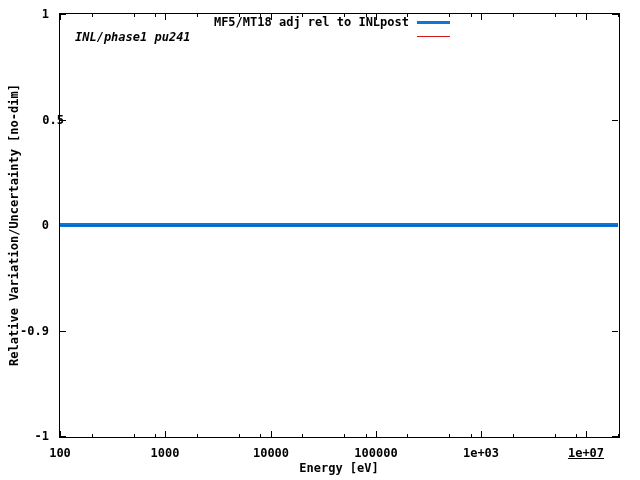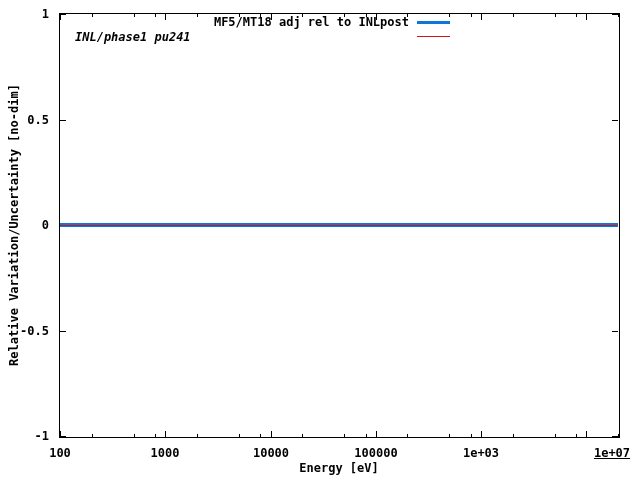--- a/index.html
+++ b/index.html
@@ -87,21 +87,21 @@
       <div class="tick" style="left: 271px; top: 14px; width: 1px; height: 6px;"></div>
       <div class="x-tick-label" style="left: 271px;">10000</div>
       <div class="tick" style="left: 376px; top: 431px; width: 1px; height: 6px;"></div>
       <div class="tick" style="left: 376px; top: 14px; width: 1px; height: 6px;"></div>
       <div class="x-tick-label" style="left: 376px;">100000</div>
       <div class="tick" style="left: 481px; top: 431px; width: 1px; height: 6px;"></div>
       <div class="tick" style="left: 481px; top: 14px; width: 1px; height: 6px;"></div>
       <div class="x-tick-label" style="left: 481px;">1e+03</div>
       <div class="tick" style="left: 586px; top: 431px; width: 1px; height: 6px;"></div>
       <div class="tick" style="left: 586px; top: 14px; width: 1px; height: 6px;"></div>
-      <div class="x-tick-label" style="left: 612px; text-decoration: underline;">1e+07</div>
+      <div class="x-tick-label" style="left: 586px; text-decoration: underline;">1e+07</div>
       <div class="tick" style="left: 92px; top: 434px; width: 1px; height: 3px;"></div>
       <div class="tick" style="left: 92px; top: 14px; width: 1px; height: 3px;"></div>
       <div class="tick" style="left: 134px; top: 434px; width: 1px; height: 3px;"></div>
       <div class="tick" style="left: 134px; top: 14px; width: 1px; height: 3px;"></div>
       <div class="tick" style="left: 155px; top: 434px; width: 1px; height: 3px;"></div>
       <div class="tick" style="left: 155px; top: 14px; width: 1px; height: 3px;"></div>
       <div class="tick" style="left: 197px; top: 434px; width: 1px; height: 3px;"></div>
       <div class="tick" style="left: 197px; top: 14px; width: 1px; height: 3px;"></div>
       <div class="tick" style="left: 239px; top: 434px; width: 1px; height: 3px;"></div>
       <div class="tick" style="left: 239px; top: 14px; width: 1px; height: 3px;"></div>
@@ -125,26 +125,26 @@
       <div class="tick" style="left: 555px; top: 14px; width: 1px; height: 3px;"></div>
       <div class="tick" style="left: 576px; top: 434px; width: 1px; height: 3px;"></div>
       <div class="tick" style="left: 576px; top: 14px; width: 1px; height: 3px;"></div>
       <div class="tick" style="left: 618px; top: 434px; width: 1px; height: 3px;"></div>
       <div class="tick" style="left: 618px; top: 14px; width: 1px; height: 3px;"></div>
       <div class="tick" style="left: 60px; top: 436px; width: 6px; height: 1px;"></div>
       <div class="tick" style="left: 612px; top: 436px; width: 6px; height: 1px;"></div>
       <div class="y-tick-label" style="top: 429px;">-1</div>
       <div class="tick" style="left: 60px; top: 331px; width: 6px; height: 1px;"></div>
       <div class="tick" style="left: 612px; top: 331px; width: 6px; height: 1px;"></div>
-      <div class="y-tick-label" style="top: 324px;">-0.5</div>
+      <div class="y-tick-label" style="top: 324px;">-0.9</div>
       <div class="tick" style="left: 60px; top: 225px; width: 6px; height: 1px;"></div>
       <div class="tick" style="left: 612px; top: 225px; width: 6px; height: 1px;"></div>
       <div class="y-tick-label" style="top: 218px;">0</div>
       <div class="tick" style="left: 60px; top: 120px; width: 6px; height: 1px;"></div>
       <div class="tick" style="left: 612px; top: 120px; width: 6px; height: 1px;"></div>
-      <div class="y-tick-label" style="top: 113px;">0.5</div>
+      <div class="y-tick-label" style="top: 113px; padding-left: 15px;">0.5</div>
       <div class="tick" style="left: 60px; top: 14px; width: 6px; height: 1px;"></div>
       <div class="tick" style="left: 612px; top: 14px; width: 6px; height: 1px;"></div>
       <div class="y-tick-label" style="top: 7px;">1</div>
       <div class="series-line" style="left: 60px; width: 558px; top: 223px; height: 4px; background: rgb(13, 119, 216);"></div>
       <div class="series-line" style="left: 60px; width: 558px; top: 225px; height: 1px; background: rgb(208, 22, 22);"></div>
     </div>
 </div>
 
 </body></html>

